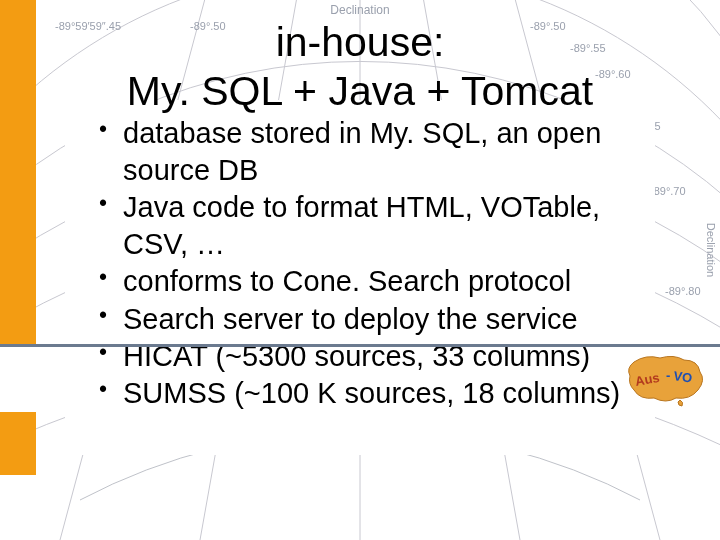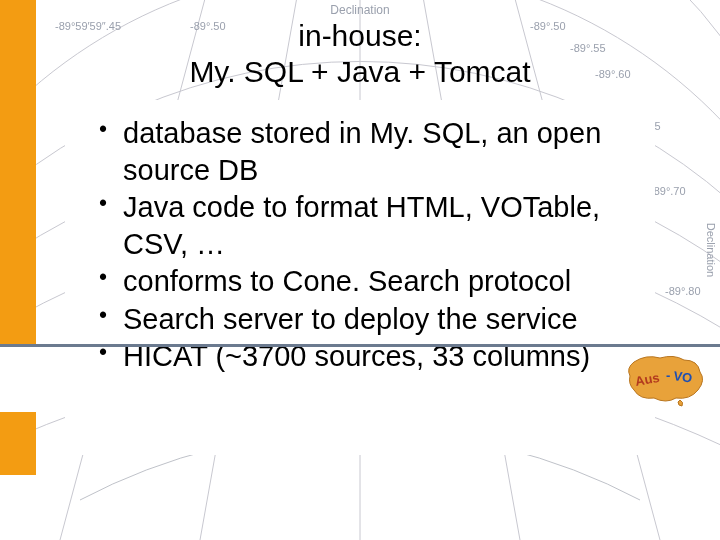--- a/index.html
+++ b/index.html
@@ -46,21 +46,21 @@
     background: #fff;
     z-index: 3;
     box-sizing: border-box;
   }
   .title {
     position: absolute;
     left: 0;
     top: 18px;
     width: 720px;
     text-align: center;
-    font-size: 30px;
+    font-size: 41px;
     font-weight: normal;
     color: #000;
     z-index: 4;
     line-height: 1.2;
   }
   .title .line2 {
     display: block;
   }
   .bullets {
     position: absolute;
@@ -170,21 +170,22 @@
     <span>in-house:</span>
     <span class="line2">My. SQL + Java + Tomcat</span>
   </div>
 
   <div class="bullets">
     <ul>
       <li>database stored in My. SQL, an open source DB</li>
       <li>Java code to format HTML, VOTable, CSV, …</li>
       <li>conforms to Cone. Search protocol</li>
       <li>Search server to deploy the service</li>
-      <li>HICAT (~3700 sources, 33 columns)</li>
+      <li>HICAT (~5300 sources, 33 columns)</li>
+      <li>SUMSS (~100 K sources, 18 columns)</li>
     </ul>
   </div>
 
   <div class="bottom-bar"></div>
   <div class="bottom-rule"></div>
 
   <div class="logo">
     <svg viewBox="0 0 92 58">
 
       <path d="M12 26 Q8 18 16 12 Q28 4 42 8 Q56 4 66 10 Q80 10 82 22 Q88 30 80 40 Q72 50 58 48 Q48 54 36 48 Q22 50 16 40 Q10 34 12 26 Z" fill="#e8a23a" stroke="#b8751f" stroke-width="1"></path>

